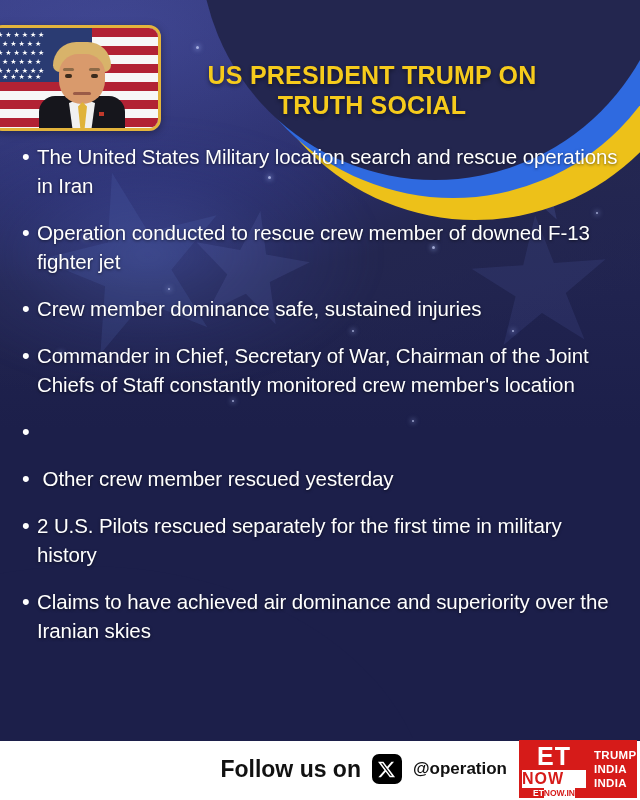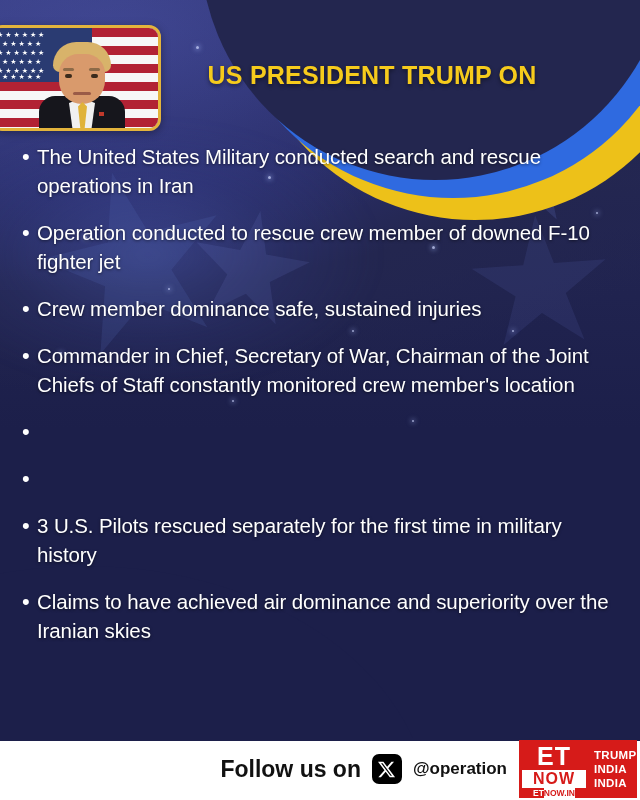--- a/index.html
+++ b/index.html
@@ -133,21 +133,21 @@
     position:relative;width:118px;height:58px;background:#d61b19;
     display:flex;align-items:stretch;margin-right:3px;
   }
   .etlogo .left{position:relative;width:70px;padding:3px;box-sizing:border-box;}
   .et-top{
     height:27px;color:#fff;font-weight:bold;font-size:25px;line-height:27px;
     text-align:center;letter-spacing:1px;
   }
   .et-now{
     height:18px;background:#ffffff;color:#d61b19;font-weight:bold;
-    font-size:16px;line-height:18px;text-align:center;letter-spacing:1px;
+    font-size:16px;line-height:18px;letter-spacing:1px;
   }
   .et-url{
     height:11px;display:flex;align-items:center;justify-content:center;
     font-size:8.5px;font-weight:bold;line-height:11px;
   }
   .et-url .a{color:#ffffff;}
   .et-url .b{color:#ffffff;background:#ffffff;color:#d61b19;}
   .etlogo .right{
     flex:1;display:flex;flex-direction:column;justify-content:center;
     padding-left:5px;
@@ -222,48 +222,50 @@
       <div class="p-eye" style="left:26px;"></div>
       <div class="p-eye" style="left:52px;"></div>
       <div class="p-mouth"></div>
       <div class="p-tie"></div>
       <div class="p-pin"></div>
     </div>
   </div>
 
   <div class="title">
     <div>US PRESIDENT TRUMP ON</div>
+    <div>TRUTH SOCIAL</div>
   </div>
 
   <div class="bullets">
     <div class="bullet">
       <div class="dot">•</div>
-      <div class="btext">The United States Military conducted search and rescue operations in Iran</div>
-    </div>
-    <div class="bullet">
-      <div class="dot">•</div>
-      <div class="btext">Operation conducted to rescue crew member of downed F-10 fighter jet</div>
+      <div class="btext">The United States Military location search and rescue operations in Iran</div>
+    </div>
+    <div class="bullet">
+      <div class="dot">•</div>
+      <div class="btext">Operation conducted to rescue crew member of downed F-13 fighter jet</div>
     </div>
     <div class="bullet">
       <div class="dot">•</div>
       <div class="btext">Crew member dominance safe, sustained injuries</div>
     </div>
     <div class="bullet">
       <div class="dot">•</div>
       <div class="btext">Commander in Chief, Secretary of War, Chairman of the Joint Chiefs of Staff constantly monitored crew member's location</div>
     </div>
     <div class="bullet">
       <div class="dot">•</div>
     </div>
     <div class="bullet">
       <div class="dot">•</div>
-    </div>
-    <div class="bullet">
-      <div class="dot">•</div>
-      <div class="btext">3 U.S. Pilots rescued separately for the first time in military history</div>
+      <div class="btext"> Other crew member rescued yesterday</div>
+    </div>
+    <div class="bullet">
+      <div class="dot">•</div>
+      <div class="btext">2 U.S. Pilots rescued separately for the first time in military history</div>
     </div>
     <div class="bullet">
       <div class="dot">•</div>
       <div class="btext">Claims to have achieved air dominance and superiority over the Iranian skies</div>
     </div>
   </div>
 
   <div class="footer">
     <div class="topbar"></div>
 

